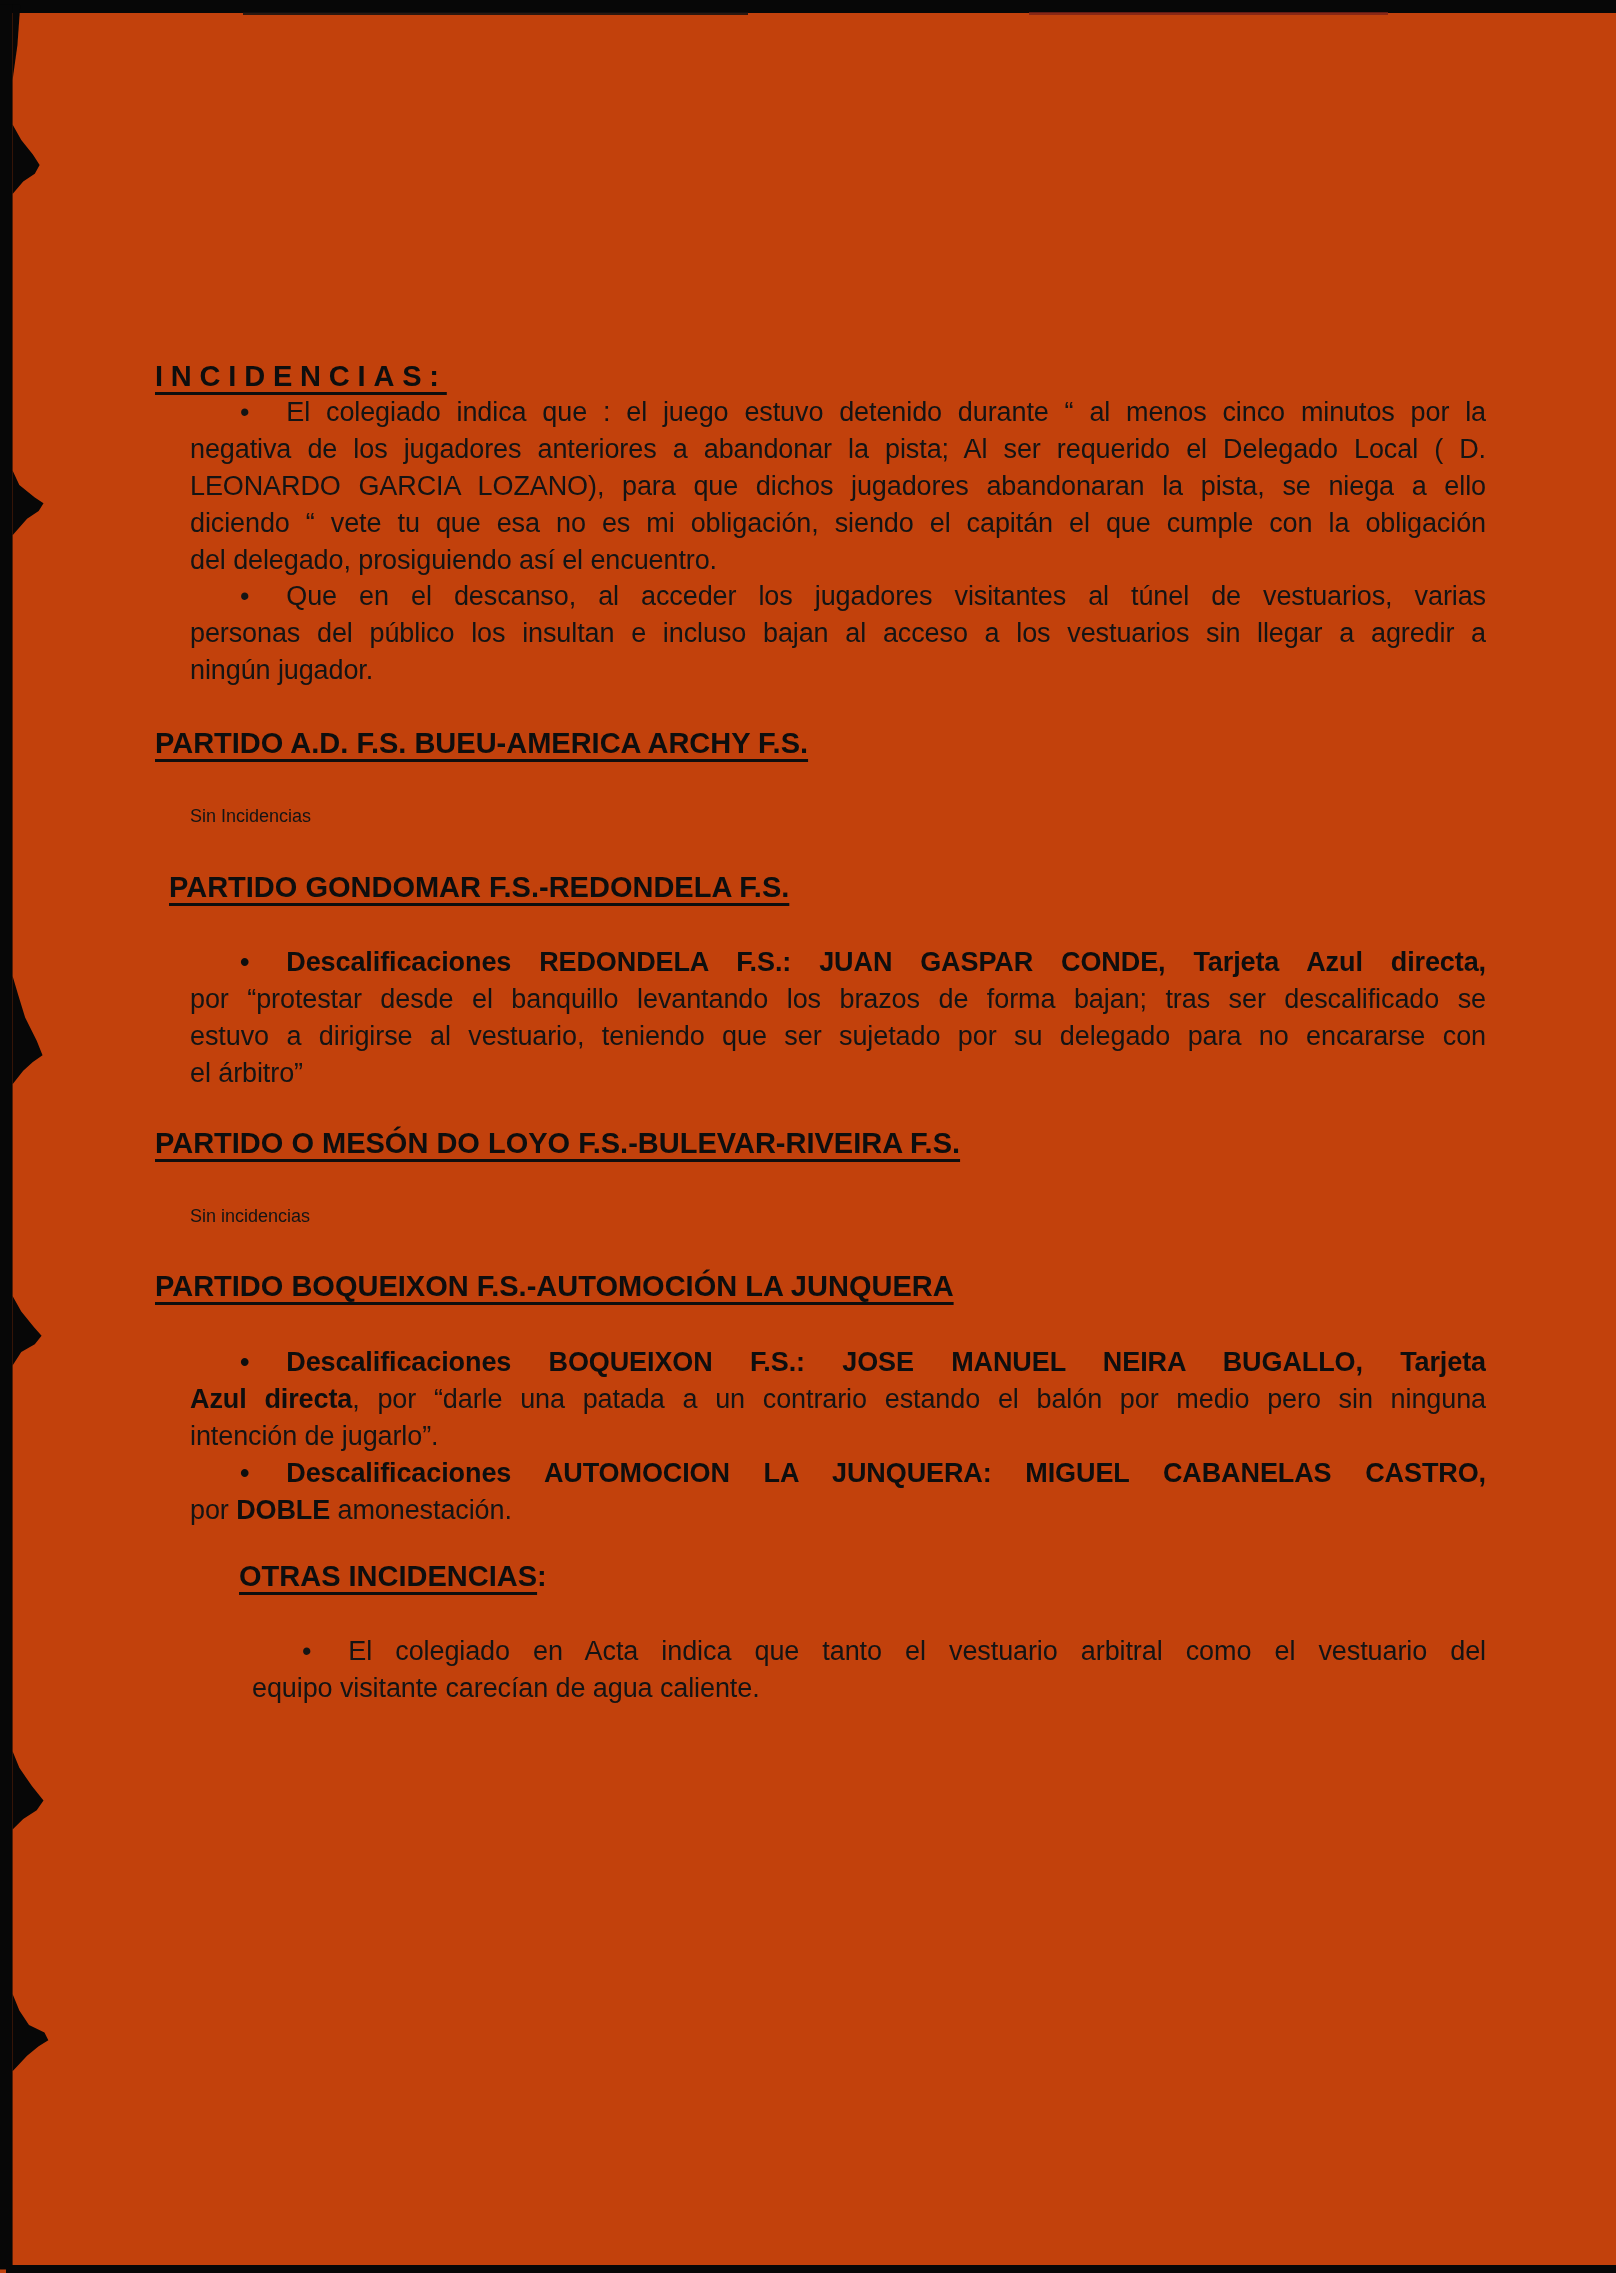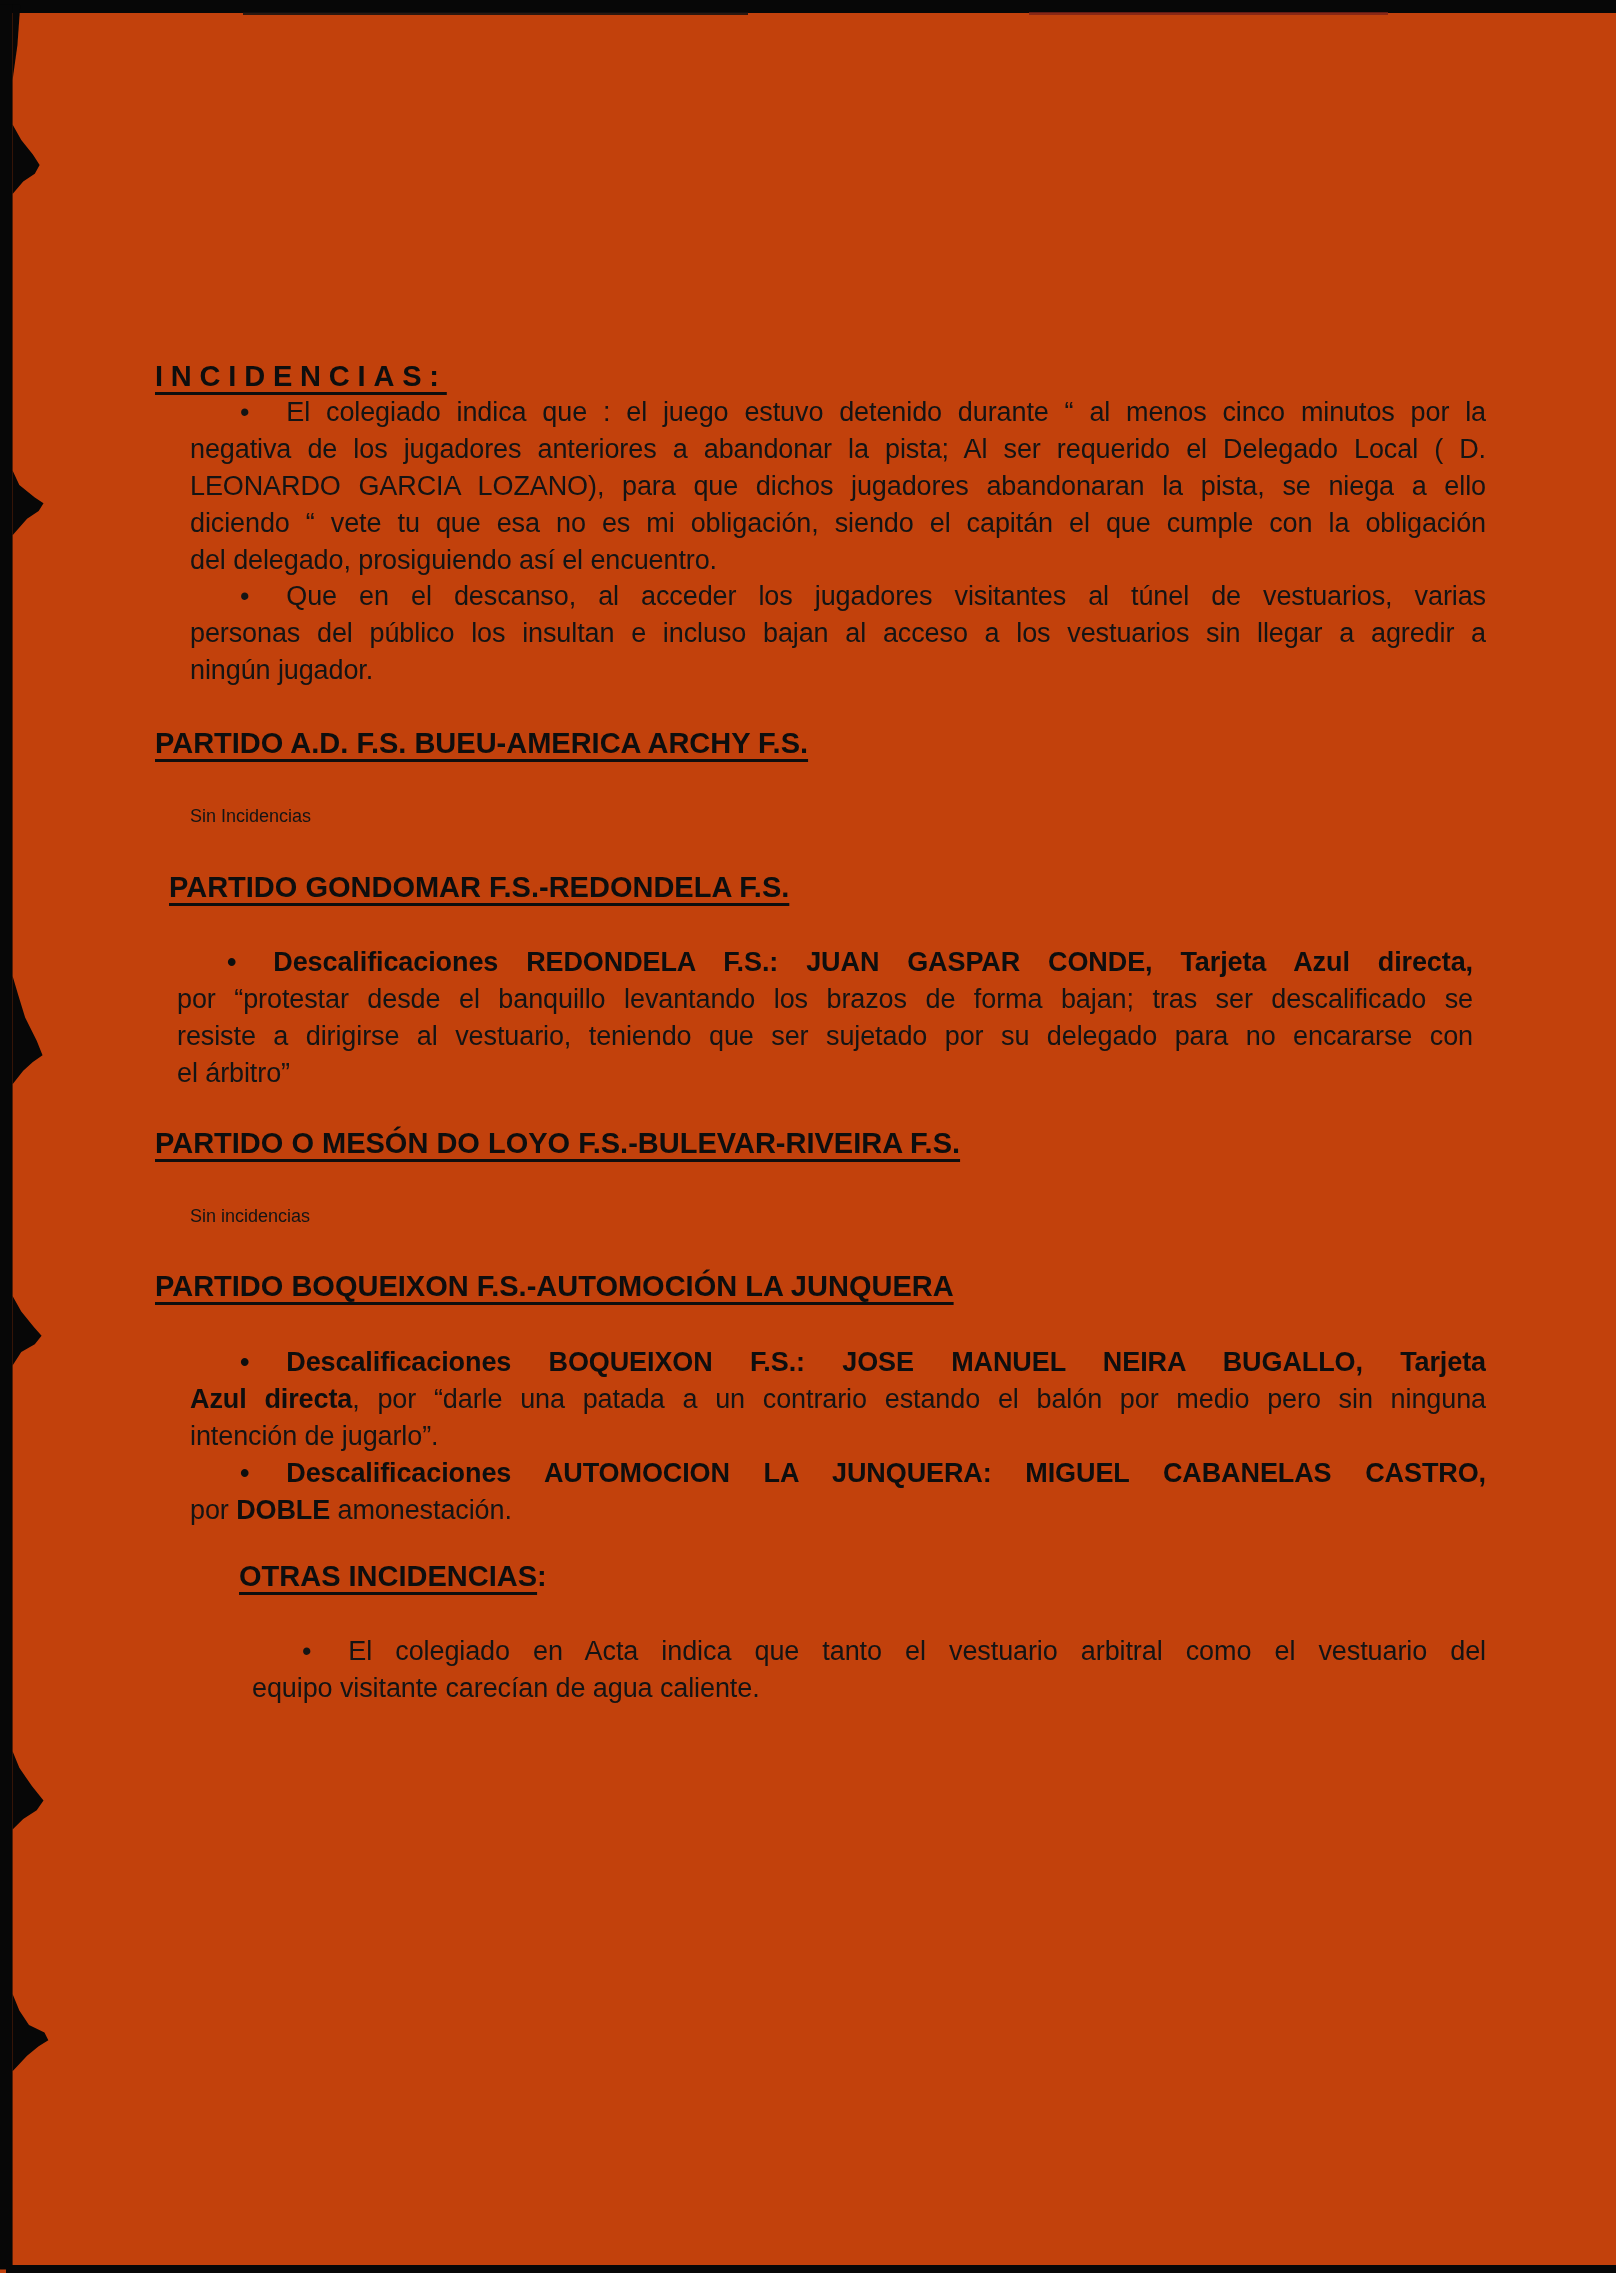--- a/index.html
+++ b/index.html
@@ -68,24 +68,24 @@
 
   <div class="h" style="left:155px;top:726px">
     <span class="u">PARTIDO A.D. F.S. BUEU-AMERICA ARCHY F.S.</span>
   </div>
   <div class="note" style="left:190px;top:798px">Sin Incidencias</div>
 
   <div class="h" style="left:169px;top:870px">
     <span class="u">PARTIDO GONDOMAR F.S.-REDONDELA F.S.</span>
   </div>
 
-  <div class="p" style="left:177px;top:944px;width:1296px">
+  <div class="p" style="left:190px;top:944px;width:1296px">
     <div class="ln"><span class="blt bold">•</span><span class="gsp"></span><span class="bold">Descalificaciones REDONDELA F.S.: JUAN GASPAR CONDE, Tarjeta Azul directa,</span></div>
     <div class="ln">por “protestar desde el banquillo levantando los brazos de forma bajan; tras ser descalificado se</div>
-    <div class="ln">resiste a dirigirse al vestuario, teniendo que ser sujetado por su delegado para no encararse con</div>
+    <div class="ln">estuvo a dirigirse al vestuario, teniendo que ser sujetado por su delegado para no encararse con</div>
     <div class="ln last">el árbitro”</div>
   </div>
 
   <div class="h" style="left:155px;top:1126px">
     <span class="u">PARTIDO O MESÓN DO LOYO F.S.-BULEVAR-RIVEIRA F.S.</span>
   </div>
   <div class="note" style="left:190px;top:1198px">Sin incidencias</div>
 
   <div class="h" style="left:155px;top:1269px">
     <span class="u">PARTIDO BOQUEIXON F.S.-AUTOMOCIÓN LA JUNQUERA</span>

